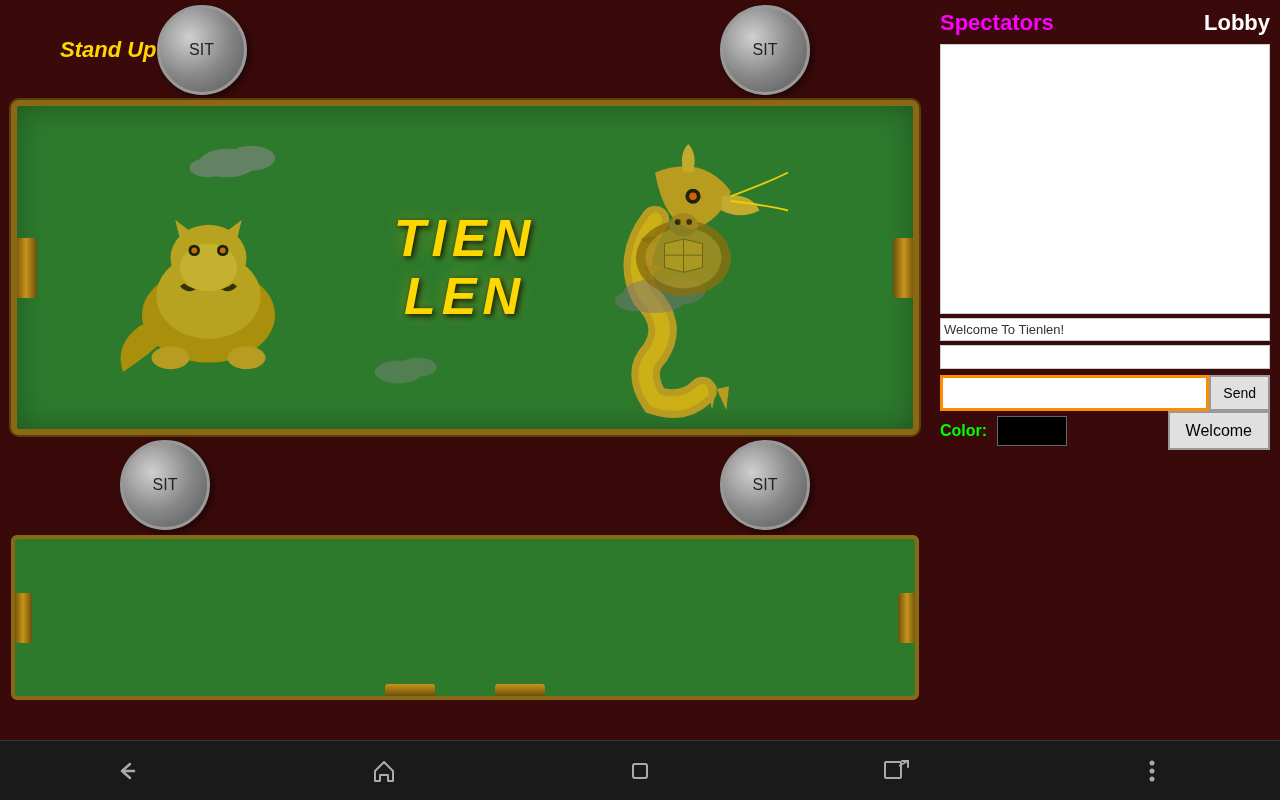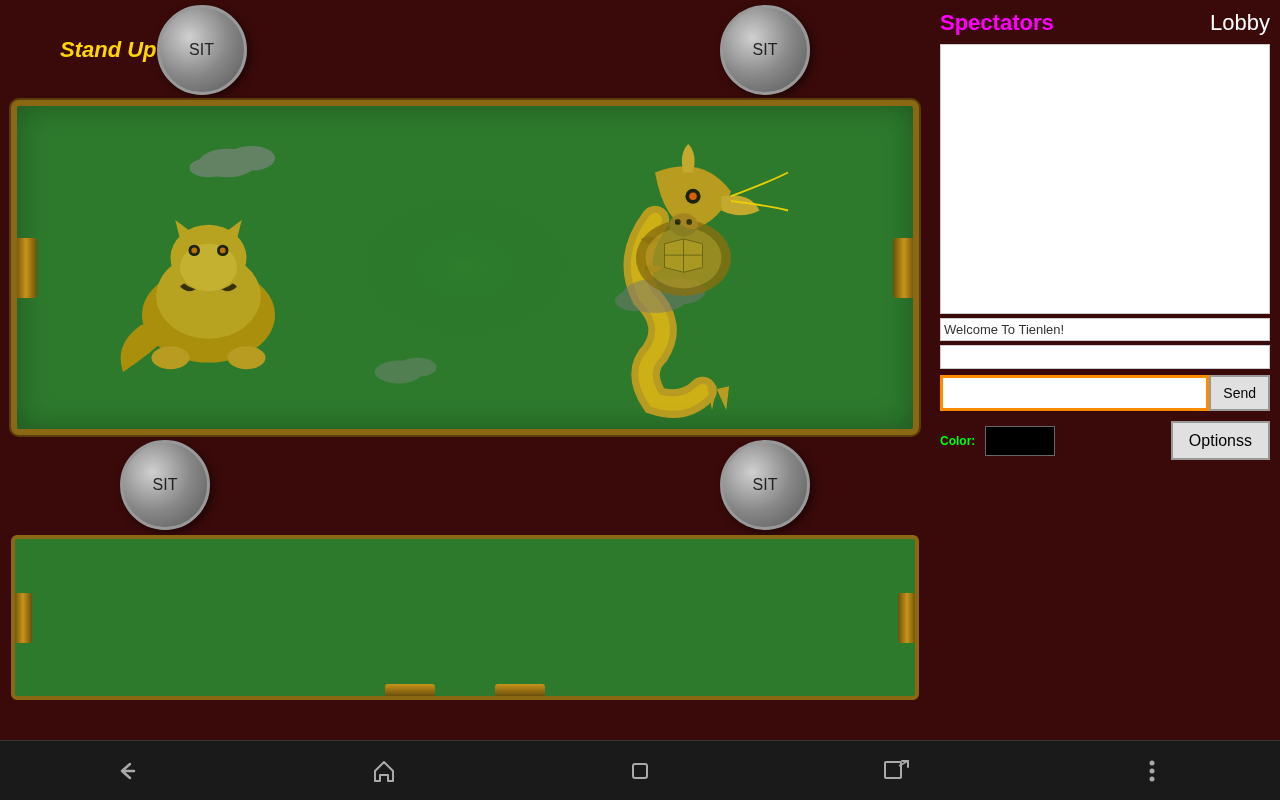--- a/index.html
+++ b/index.html
@@ -174,21 +174,21 @@
 
     .spectators-label {
       color: #ff00ff;
       font-size: 22px;
       font-weight: bold;
     }
 
     .lobby-label {
       color: #ffffff;
       font-size: 22px;
-      font-weight: normal;
+      font-weight: bold;
       cursor: pointer;
     }
 
     
     .chat-display {
       width: 330px;
       height: 270px;
       background: #ffffff;
       border: 1px solid #ccc;
       margin-bottom: 4px;
@@ -209,21 +209,20 @@
       background: #ffffff;
       border: 1px solid #ccc;
       width: 330px;
       height: 24px;
       margin-bottom: 6px;
     }
 
     .chat-input-row {
       display: flex;
       gap: 0;
-      margin-bottom: 10px;
       align-items: center;
     }
 
     .chat-input {
       flex: 1;
       height: 36px;
       border: 3px solid #ff8c00;
       outline: none;
       padding: 4px;
       font-size: 14px;
@@ -240,21 +239,21 @@
     }
 
     .bottom-controls {
       display: flex;
       align-items: center;
       gap: 10px;
     }
 
     .color-label {
       color: #00ff00;
-      font-size: 12px;
+      font-size: 16px;
       font-weight: bold;
     }
 
     .color-swatch {
       width: 70px;
       height: 30px;
       background: #000000;
       border: 1px solid #666;
       cursor: pointer;
     }
@@ -406,20 +405,23 @@
 
           <ellipse cx="60" cy="25" rx="15" ry="12" fill="#a08020"></ellipse>
 
           <circle cx="54" cy="22" r="3" fill="#1a1a00"></circle>
           <circle cx="66" cy="22" r="3" fill="#1a1a00"></circle>
         </g>
 
         <ellipse cx="450" cy="170" rx="120" ry="80" fill="url(#glow)" opacity="0.3"></ellipse>
       </svg>
 
+      <div class="game-logo">
+        <div style="font-size:52px; font-weight:bold; color:#ffd700; text-shadow: 2px 2px 6px rgba(0,0,0,0.9), 0 0 15px rgba(255,200,0,0.4); font-style:italic; letter-spacing:6px; line-height:1.1; text-align:center; z-index:3; position:relative;">TIEN<br>LEN</div>
+      </div>
     </div>
 
     <div class="bottom-row">
       <div style="width:60px"></div>
 
       <div class="sit-btn">SIT</div>
 
       <div style="flex:1"></div>
 
       <div class="sit-btn">SIT</div>
@@ -451,21 +453,21 @@
     <div class="chat-empty-line"></div>
 
     <div class="chat-input-row">
       <input class="chat-input" type="text" style="">
       <button class="send-button">Send</button>
     </div>
 
     <div class="bottom-controls">
       <span class="color-label">Color:</span>
       <div class="color-swatch"></div>
-      <button class="options-button">Optionss</button>
+      <button class="options-button">Welcome</button>
     </div>
 
   </div>
 </div>
 
 <div class="android-nav">
 
   <div class="nav-icon">
     <svg width="28" height="28" viewBox="0 0 28 28">
       <path d="M20 14 L8 14 M8 14 L16 7 M8 14 L16 21" stroke="#aaa" stroke-width="2.5" fill="none" stroke-linecap="round" stroke-linejoin="round"></path>

